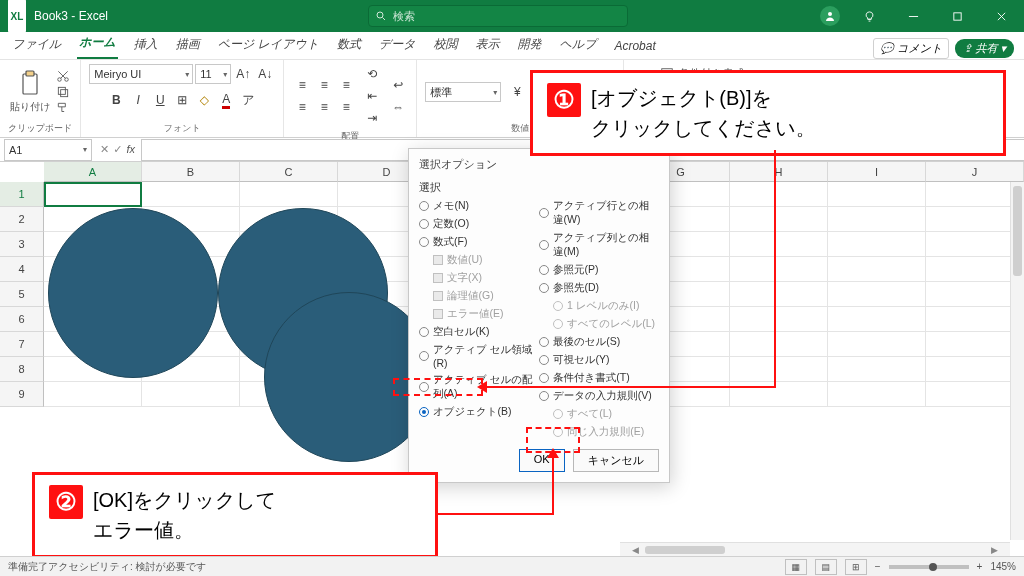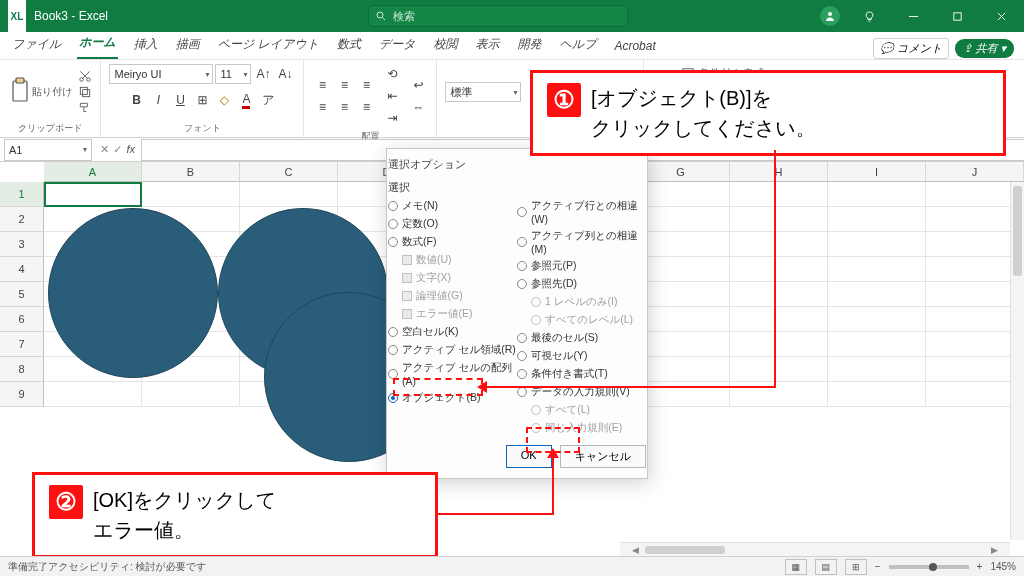--- a/index.html
+++ b/index.html
@@ -17,21 +17,21 @@
 .menubar { background:#fff; height:28px; display:flex; align-items:flex-end; padding:0 10px; font-size:12px; gap:14px; border-bottom:1px solid #e4e4e4;font-style:italic; }
 .menubar .tab { padding:4px 2px 6px; cursor:pointer; color:#444; }
 .menubar .tab.active { color:#107c41; font-weight:bold; border-bottom:2px solid #107c41; }
 .menubar .right { margin-left:auto; display:flex; gap:6px; align-items:center; }
 .menubar .comment-btn { border:1px solid #d0d0d0; border-radius:3px; padding:2px 6px; font-size:11px; display:flex; align-items:center; gap:3px; }
 .menubar .share-btn { background:#107c41; color:#fff; border-radius:9px; padding:2px 8px; font-size:11px; }
 .ribbon { background:#fff; height:78px; border-bottom:1px solid #d0d0d0; display:flex; color:#555; font-size:11px; }
 .rgroup { border-right:1px solid #e6e6e6; padding:4px 8px 0; display:flex; flex-direction:column; justify-content:space-between; align-items:center; }
 .rgroup .tools { display:flex; align-items:center; gap:6px; flex:1; }
 .rgroup .label { font-size:9px; color:#666; text-align:center; padding:2px 0; display:flex; align-items:center; gap:2px; }
-.clip-big { display:flex; flex-direction:row; align-items:center; }
+.clip-big { display:flex; flex-direction:column; align-items:center; }
 .clip-big svg { width:24px; height:30px; }
 .clip-side { display:flex; flex-direction:column; gap:2px; }
 .clip-side svg { width:14px; height:14px; }
 .font-ctrl { display:flex; flex-direction:column; gap:2px; }
 .font-row { display:flex; gap:2px; align-items:center; }
 .select { border:1px solid #c8c8c8; height:20px; font-size:11px; padding:0 14px 0 4px; position:relative; background:#fff; display:flex; align-items:center; color:#333; }
 .select::after { content:"▾"; position:absolute; right:3px; font-size:8px; color:#666; }
 .ibtn { width:20px; height:20px; display:flex; align-items:center; justify-content:center; color:#444; font-size:12px; }
 .align-grid { display:grid; grid-template-columns:repeat(3,20px); grid-auto-rows:20px; gap:2px; }
 .align-col { display:flex; flex-direction:column; gap:2px; }
@@ -62,21 +62,21 @@
 .hscroll { position:absolute; left:620px; right:14px; bottom:0; height:14px; background:#f4f4f4; border-top:1px solid #e0e0e0; display:flex; align-items:center; padding:0 12px; }
 .hscroll .arrow { font-size:9px; color:#888; }
 .hscroll .track { flex:1; height:8px; position:relative; }
 .hscroll .thumb2 { position:absolute; left:6px; width:80px; top:0; bottom:0; background:#cfcfcf; border-radius:3px; }
 .statusbar { position:absolute; left:0; right:0; bottom:0; height:20px; background:#f2f2f2; border-top:1px solid #d0d0d0; display:flex; align-items:center; font-size:10px; color:#555; padding:0 8px; }
 .statusbar .status-left { display:flex; }
 .statusbar .right { margin-left:auto; display:flex; align-items:center; gap:8px; }
 .viewbtn { width:22px; height:16px; border:1px solid #c0c0c0; display:flex; align-items:center; justify-content:center; font-size:9px; }
 .slider { width:80px; height:4px; background:#c0c0c0; position:relative; }
 .slider .dot { position:absolute; width:8px; height:8px; background:#555; border-radius:50%; top:-2px; left:50%; }
-.modal { position:absolute; top:148px; left:386px; width:262px; background:#fdfdfd; border:1px solid #c8c8c8; box-shadow:2px 4px 18px rgba(0,0,0,0.18); font-size:11px; padding:8px 1px 10px; }
+.modal { position:absolute; top:148px; left:408px; width:262px; background:#fdfdfd; border:1px solid #c8c8c8; box-shadow:2px 4px 18px rgba(0,0,0,0.18); font-size:11px; padding:8px 10px 10px; }
 .modal .mtitle { color:#444; margin-bottom:8px; }
 .modal .msection { color:#333; margin-bottom:4px; }
 .modal .cols { display:flex; }
 .modal .col { flex:1; display:flex; flex-direction:column; gap:4px; }
 .radio { display:flex; align-items:center; gap:4px; color:#333; font-size:10.5px; }
 .radio.dis { color:#a0a0a0; }
 .radio .r { width:10px; height:10px; border:1px solid #888; border-radius:50%; flex:0 0 10px; position:relative; }
 .radio.dis .r { border-color:#c0c0c0; }
 .radio .r.sel { border-color:#0a64c2; }
 .radio .r.sel::after { content:""; position:absolute; inset:2px; background:#0a64c2; border-radius:50%; }

